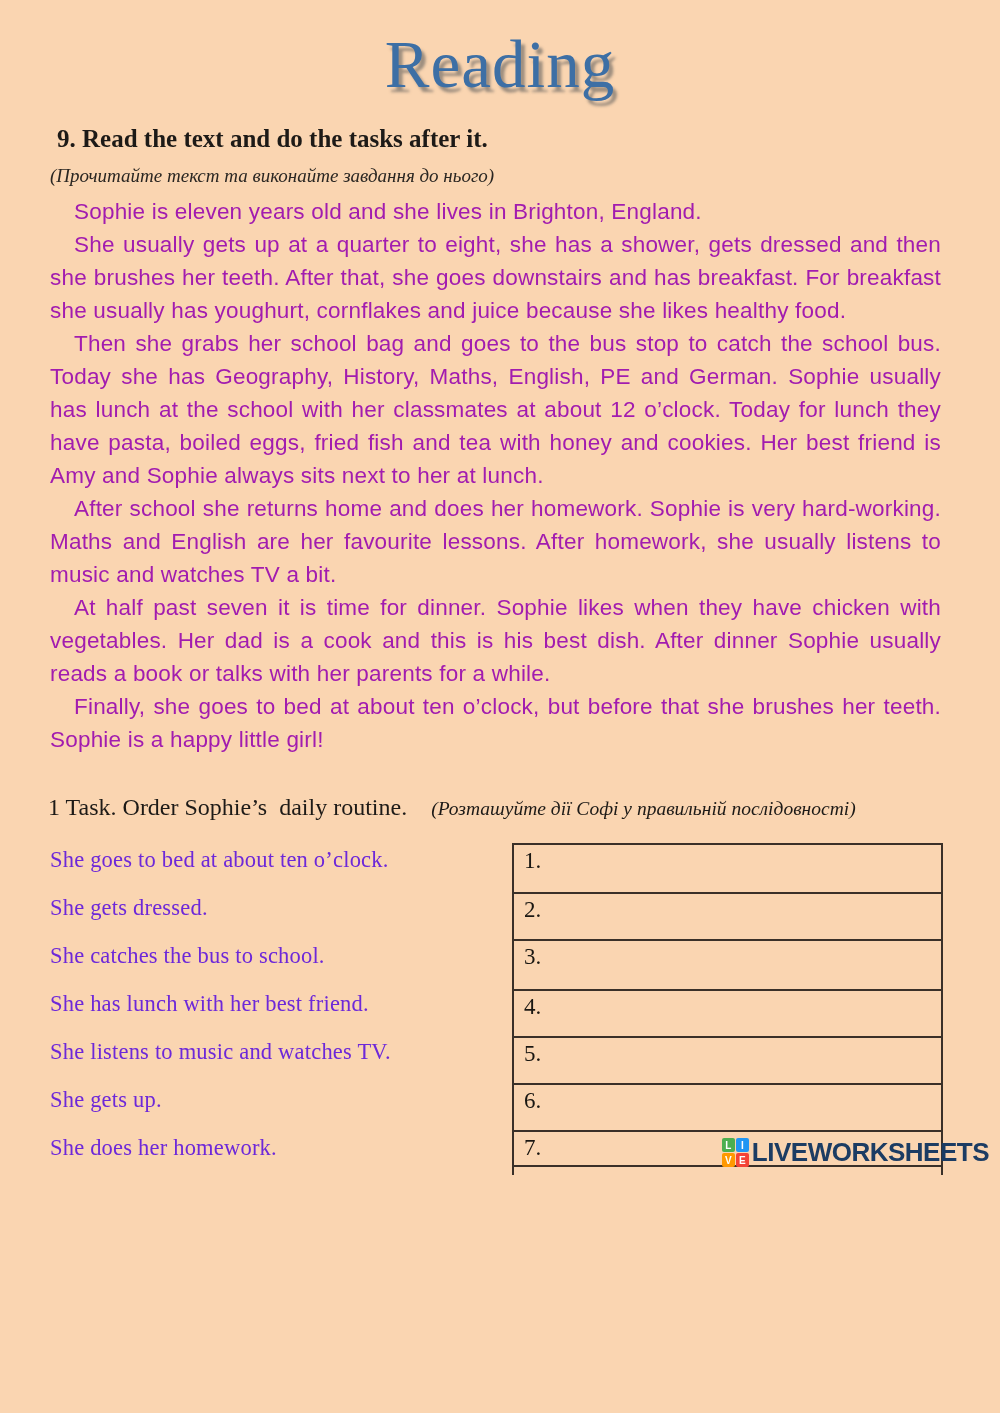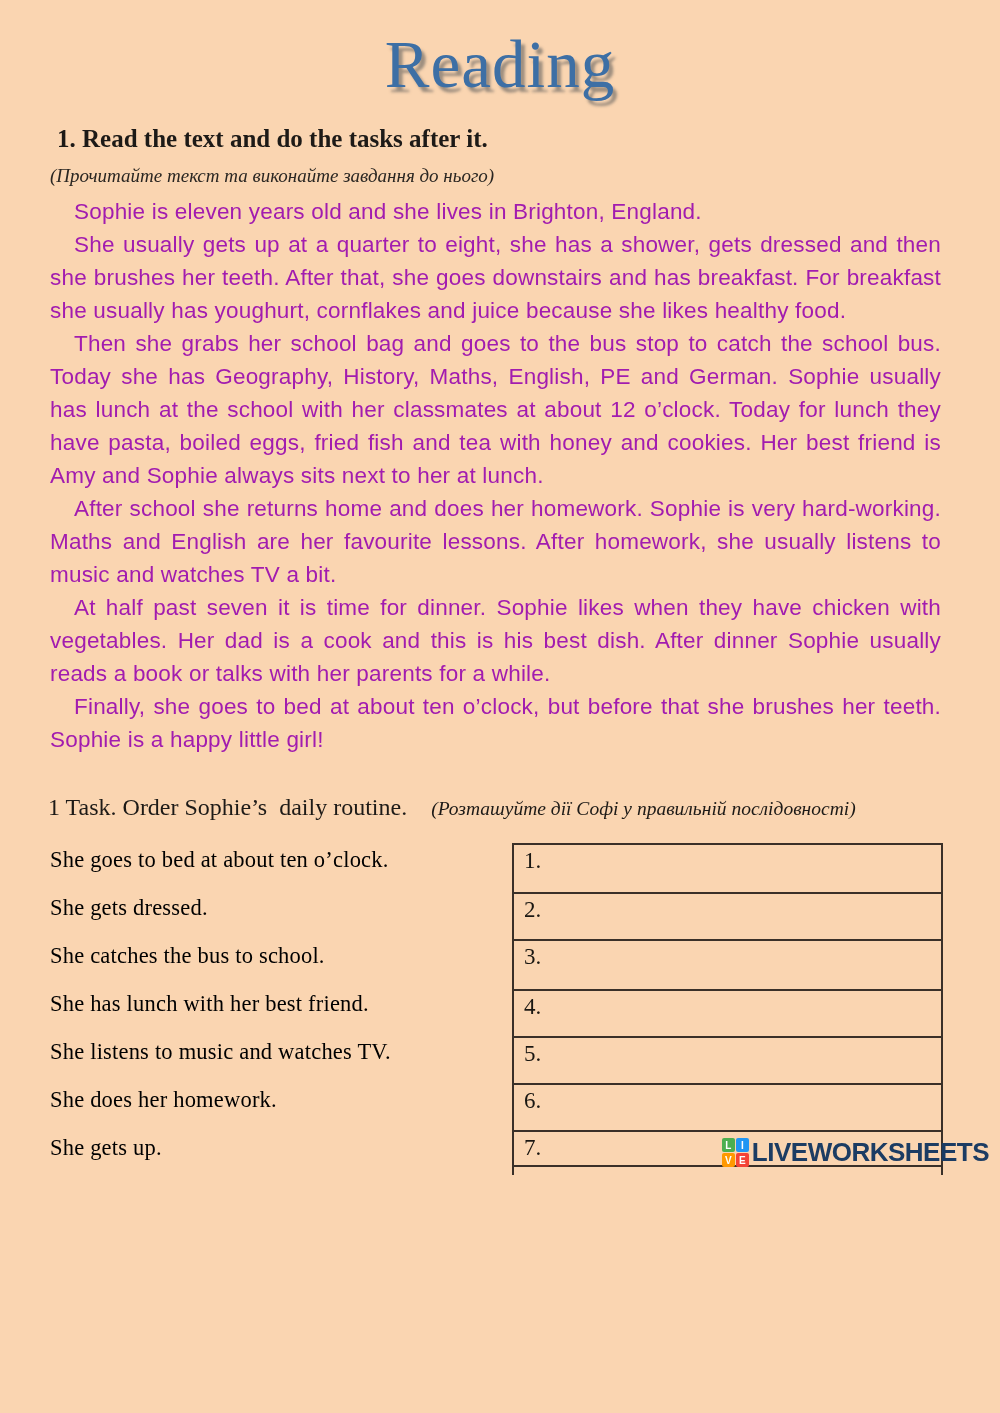--- a/index.html
+++ b/index.html
@@ -71,21 +71,21 @@
     align-items: flex-start;
   }
   .routine-list {
     width: 462px;
     flex: 0 0 462px;
     padding-top: 4px;
   }
   .routine-item {
     height: 48px;
     font-size: 22.5px;
-    color: #000000;
+    color: #6d28d9;
     letter-spacing: 0.2px;
   }
   .answer-table {
     width: 431px;
     flex: 0 0 431px;
     border: 2px solid #3a3028;
   }
   .answer-row {
     height: 47px;
     border-top: 2px solid #3a3028;
@@ -139,21 +139,21 @@
     color: #1C3C63;
   }
 </style>
 </head>
 <body>
 
 <div class="page">
 
   <h1 class="title">Reading</h1>
 
-  <div class="sec1-heading">1. Read the text and do the tasks after it.</div>
+  <div class="sec1-heading">9. Read the text and do the tasks after it.</div>
   <div class="sec1-subheading">(Прочитайте текст та виконайте завдання до нього)</div>
 
   <div class="reading">
     <p>Sophie is eleven years old and she lives in Brighton, England.</p>
     <p>She usually gets up at a quarter to eight, she has a shower, gets dressed and then she brushes her teeth. After that, she goes downstairs and has breakfast. For breakfast she usually has youghurt, cornflakes and juice because she likes healthy food.</p>
     <p>Then she grabs her school bag and goes to the bus stop to catch the school bus. Today she has Geography, History, Maths, English, PE and German. Sophie usually has lunch at the school with her classmates at about 12 o’clock. Today for lunch they have pasta, boiled eggs, fried fish and tea with honey and cookies. Her best friend is Amy and Sophie always sits next to her at lunch.</p>
     <p>After school she returns home and does her homework. Sophie is very hard-working. Maths and English are her favourite lessons. After homework, she usually listens to music and watches TV a bit.</p>
     <p>At half past seven it is time for dinner. Sophie likes when they have chicken with vegetables. Her dad is a cook and this is his best dish. After dinner Sophie usually reads a book or talks with her parents for a while.</p>
     <p>Finally, she goes to bed at about ten o’clock, but before that she brushes her teeth. Sophie is a happy little girl!</p>
   </div>
@@ -164,22 +164,22 @@
   </div>
 
   <div class="order-area">
 
     <div class="routine-list">
       <div class="routine-item">She goes to bed at about ten o’clock.</div>
       <div class="routine-item">She gets dressed.</div>
       <div class="routine-item">She catches the bus to school.</div>
       <div class="routine-item">She has lunch with her best friend.</div>
       <div class="routine-item">She listens to music and watches TV.</div>
+      <div class="routine-item">She gets up.</div>
       <div class="routine-item">She does her homework.</div>
-      <div class="routine-item">She gets up.</div>
     </div>
 
     <div class="answer-table">
       <div class="answer-row"><span class="row-num">1.</span></div>
       <div class="answer-row"><span class="row-num">2.</span></div>
       <div class="answer-row"><span class="row-num">3.</span></div>
       <div class="answer-row"><span class="row-num">4.</span></div>
       <div class="answer-row"><span class="row-num">5.</span></div>
       <div class="answer-row"><span class="row-num">6.</span></div>
       <div class="answer-row"><span class="row-num">7.</span></div>

